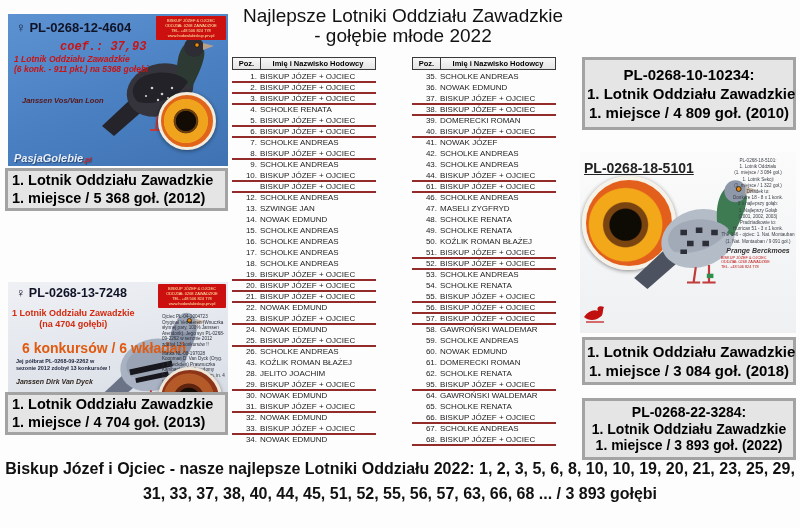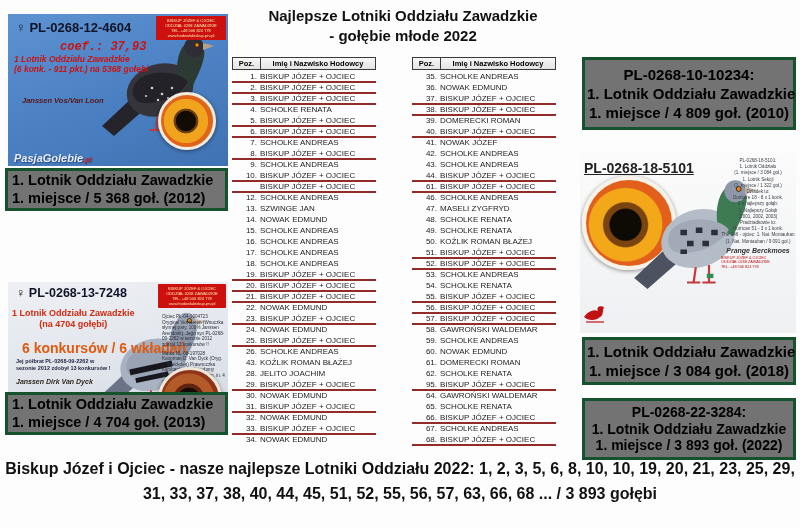--- a/index.html
+++ b/index.html
@@ -1,24 +1,24 @@
 <!DOCTYPE html>
 <html><head>
 <meta charset="utf-8">
 <style>
   html,body{margin:0;padding:0;}
   body{width:800px;height:528px;position:relative;background:#fdfdfd;font-family:"Liberation Sans",sans-serif;color:#000;overflow:hidden;}
   .abs{position:absolute;}
 
   
-  .title{left:218px;top:6px;width:370px;text-align:center;font-weight:bold;font-size:15px;line-height:20px;color:#111;}
+  .title{left:218px;top:6px;width:370px;text-align:center;font-weight:normal;font-size:19px;line-height:20px;color:#111;}
   .footer{left:0;top:456px;width:800px;text-align:center;font-weight:bold;font-size:16px;line-height:25px;color:#111;}
 
   
-  .rbox{background:#737373;border:3px solid #14532d;font-weight:bold;color:#000;padding:1px 4px;box-sizing:border-box;}
+  .rbox{background:#e5e5e5;border:3px solid #a3a3a3;font-weight:bold;color:#000;padding:1px 4px;box-sizing:border-box;}
   .rbox div{white-space:nowrap;}
   .rb-left{left:5px;width:223px;font-size:14.5px;line-height:17.5px;}
   .rb-right{left:582px;width:214px;text-align:center;}
 
   
   .card{box-sizing:border-box;overflow:hidden;}
   .card1{left:8px;top:14px;width:220px;height:152px;background:linear-gradient(160deg,#5d92d2 0%,#4a80c2 55%,#3f72b2 100%);}
   .card2{left:8px;top:238px;width:220px;height:151px;background:linear-gradient(170deg,#eef0f4 0%,#dfe3ea 60%,#cfd5de 100%);margin-top:44px;}
   .card3{left:580px;top:152px;width:216px;height:181px;background:linear-gradient(180deg,#fbfbfb 0%,#eef0f2 100%);}
 

